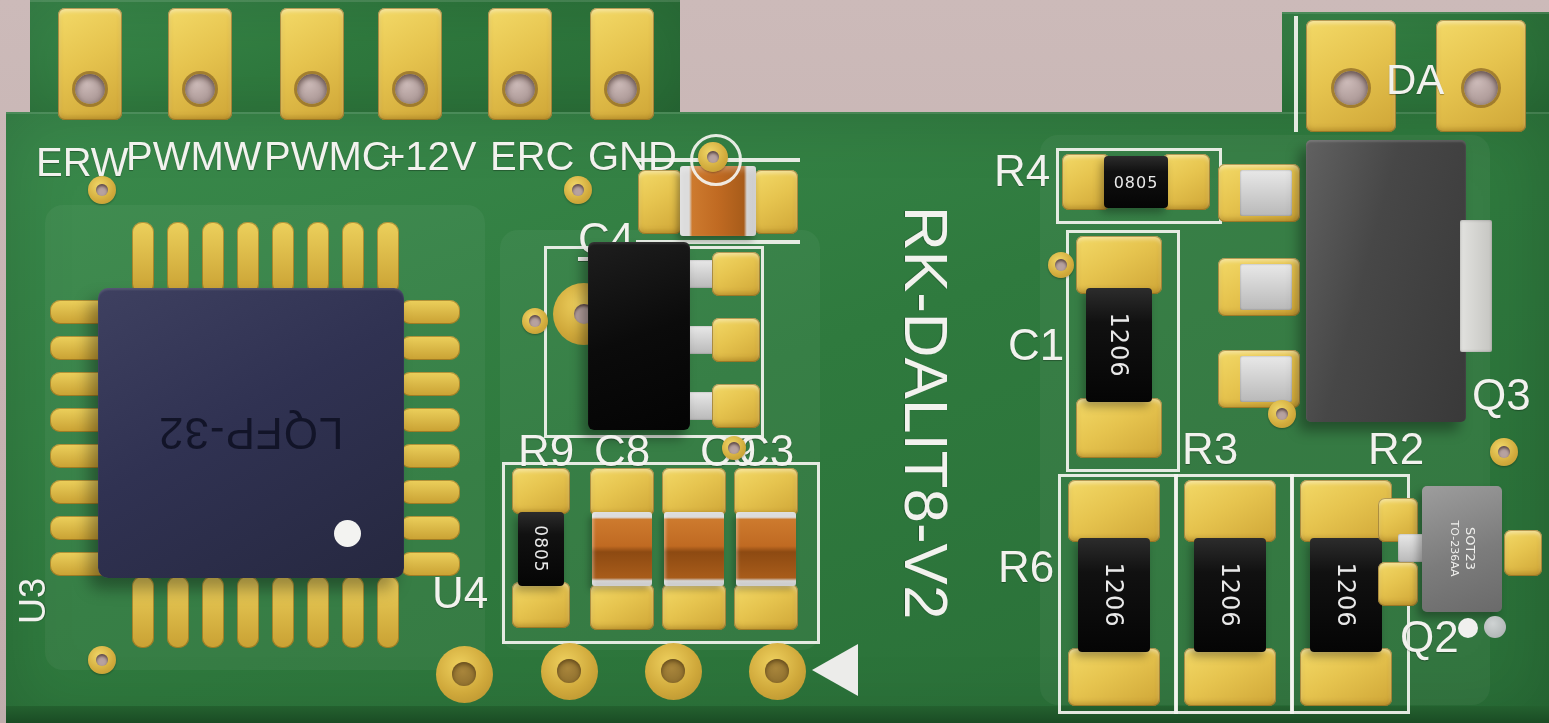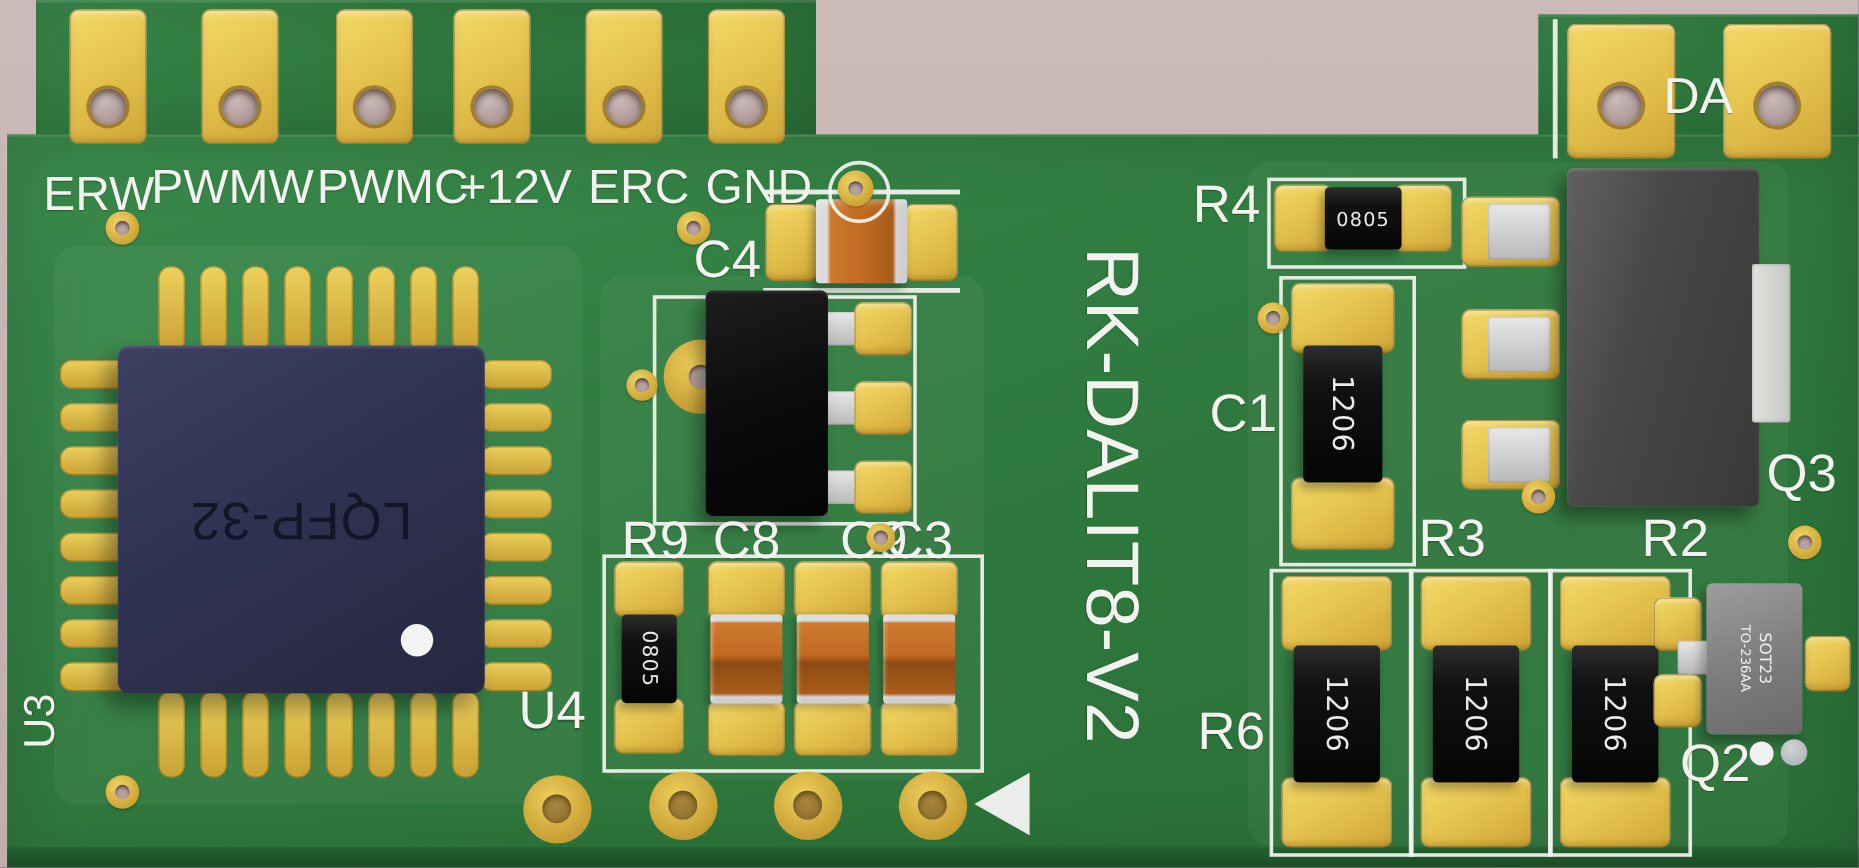--- a/index.html
+++ b/index.html
@@ -140,21 +140,21 @@
   </div>
   <div class="abs dot" style="left:334px;top:520px;width:27px;height:27px;background:#f3f3f1;"></div>
   <div class="silk ref rot-90" style="left:12px;top:624px;font-size:36px;">U3</div>
   <span class="silk ref" style="left:432px;top:568px;">U4</span>
 
   <div class="silkline" style="left:636px;top:158px;width:164px;height:4px;"></div>
   <div class="silkline" style="left:636px;top:240px;width:164px;height:4px;"></div>
   <div class="abs pad" style="left:638px;top:170px;width:44px;height:64px;"></div>
   <div class="abs pad" style="left:754px;top:170px;width:44px;height:64px;"></div>
   <div class="abs cap-h" style="left:680px;top:166px;width:76px;height:70px;"></div>
-  <span class="silk ref" style="left:578px;top:192px;">C4</span>
+  <span class="silk ref" style="left:578px;top:214px;text-decoration:underline;">C4</span>
 
   <div class="silkbox" style="left:544px;top:246px;width:214px;height:186px;"></div>
   <div class="abs cpad" style="left:553px;top:283px;width:62px;height:62px;">
       <div class="via-hole" style="left:21px;top:21px;width:20px;height:20px;"></div>
     </div>
   <div class="abs silver" style="left:684px;top:260px;width:32px;height:28px;"></div>
   <div class="abs silver" style="left:684px;top:326px;width:32px;height:28px;"></div>
   <div class="abs silver" style="left:684px;top:392px;width:32px;height:28px;"></div>
   <div class="abs pad" style="left:712px;top:252px;width:48px;height:44px;"></div>
   <div class="abs pad" style="left:712px;top:318px;width:48px;height:44px;"></div>
@@ -219,21 +219,21 @@
   <div class="abs pad" style="left:1218px;top:350px;width:82px;height:58px;"></div>
   <div class="abs silver" style="left:1240px;top:170px;width:52px;height:46px;"></div>
   <div class="abs silver" style="left:1240px;top:264px;width:52px;height:46px;"></div>
   <div class="abs silver" style="left:1240px;top:356px;width:52px;height:46px;"></div>
   <div class="abs q-body" style="left:1306px;top:140px;width:160px;height:282px;"></div>
   <div class="abs q-tab" style="left:1460px;top:220px;width:32px;height:132px;"></div>
   <span class="silk ref" style="left:1472px;top:370px;">Q3</span>
 
   <span class="silk ref" style="left:1182px;top:424px;">R3</span>
   <span class="silk ref" style="left:1368px;top:424px;">R2</span>
-  <span class="silk ref" style="left:998px;top:585px;">R6</span>
+  <span class="silk ref" style="left:998px;top:542px;">R6</span>
 
   <div class="silkbox" style="left:1058px;top:474px;width:114px;height:234px;"></div>
   <div class="abs pad" style="left:1068px;top:480px;width:92px;height:62px;"></div>
   <div class="abs pad" style="left:1068px;top:648px;width:92px;height:58px;"></div>
   <div class="abs black-smd" style="left:1078px;top:538px;width:72px;height:114px;">
     <span class="smd-text rot90c" style="font-size:24px;">1206</span>
   </div>
   <div class="silkbox" style="left:1174px;top:474px;width:114px;height:234px;"></div>
   <div class="abs pad" style="left:1184px;top:480px;width:92px;height:62px;"></div>
   <div class="abs pad" style="left:1184px;top:648px;width:92px;height:58px;"></div>

